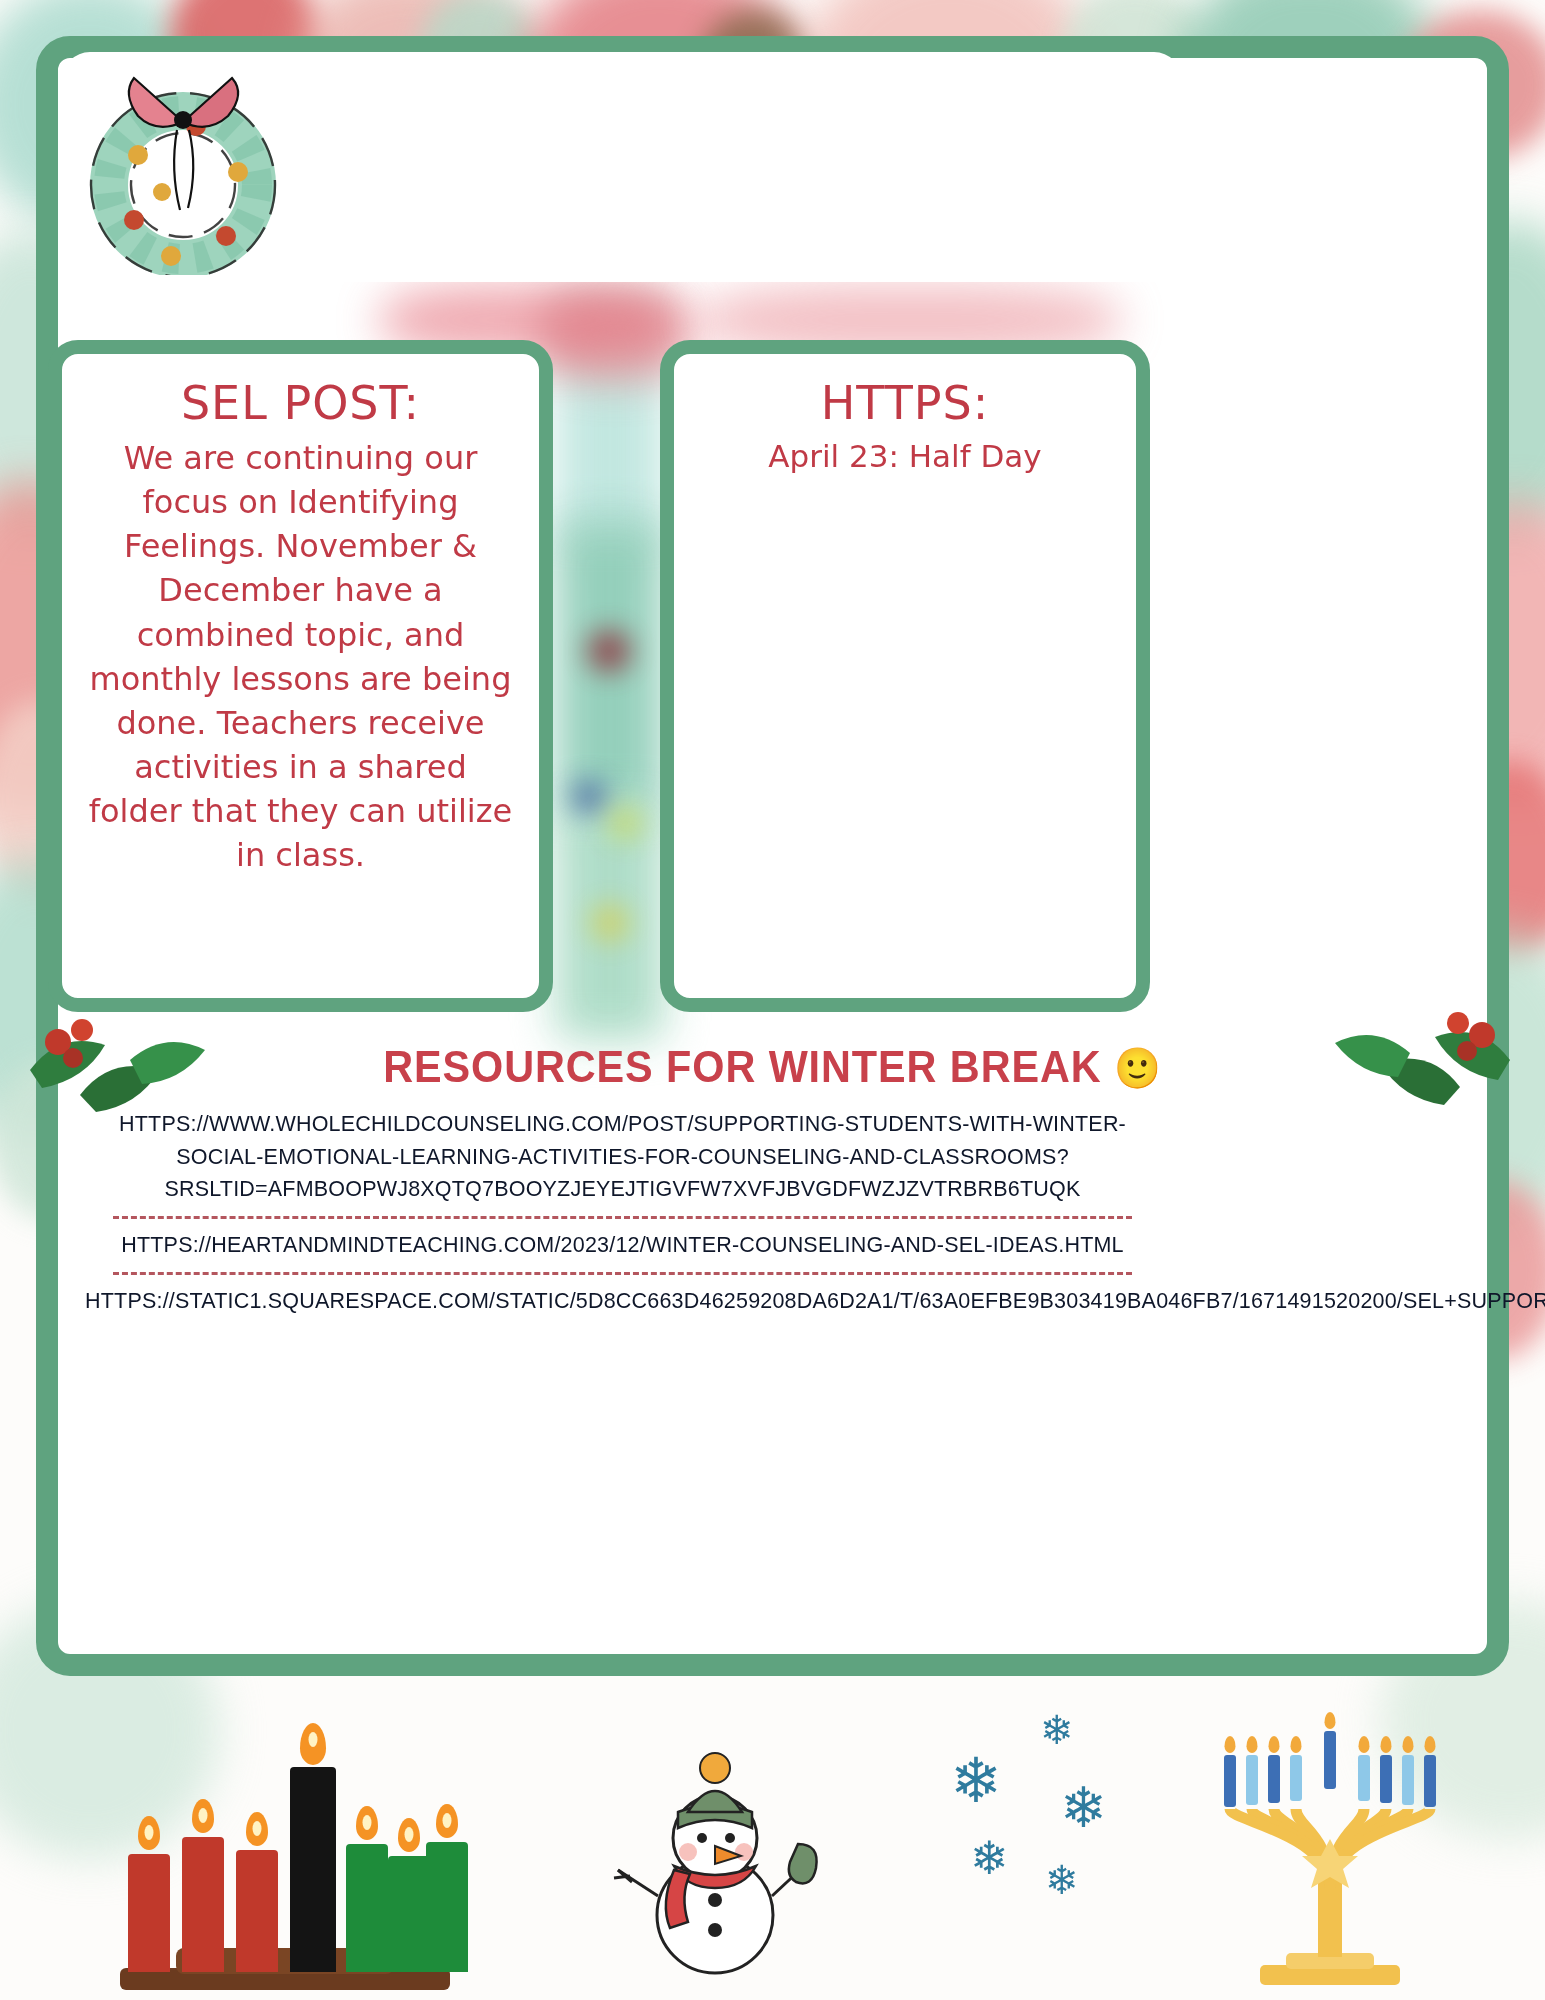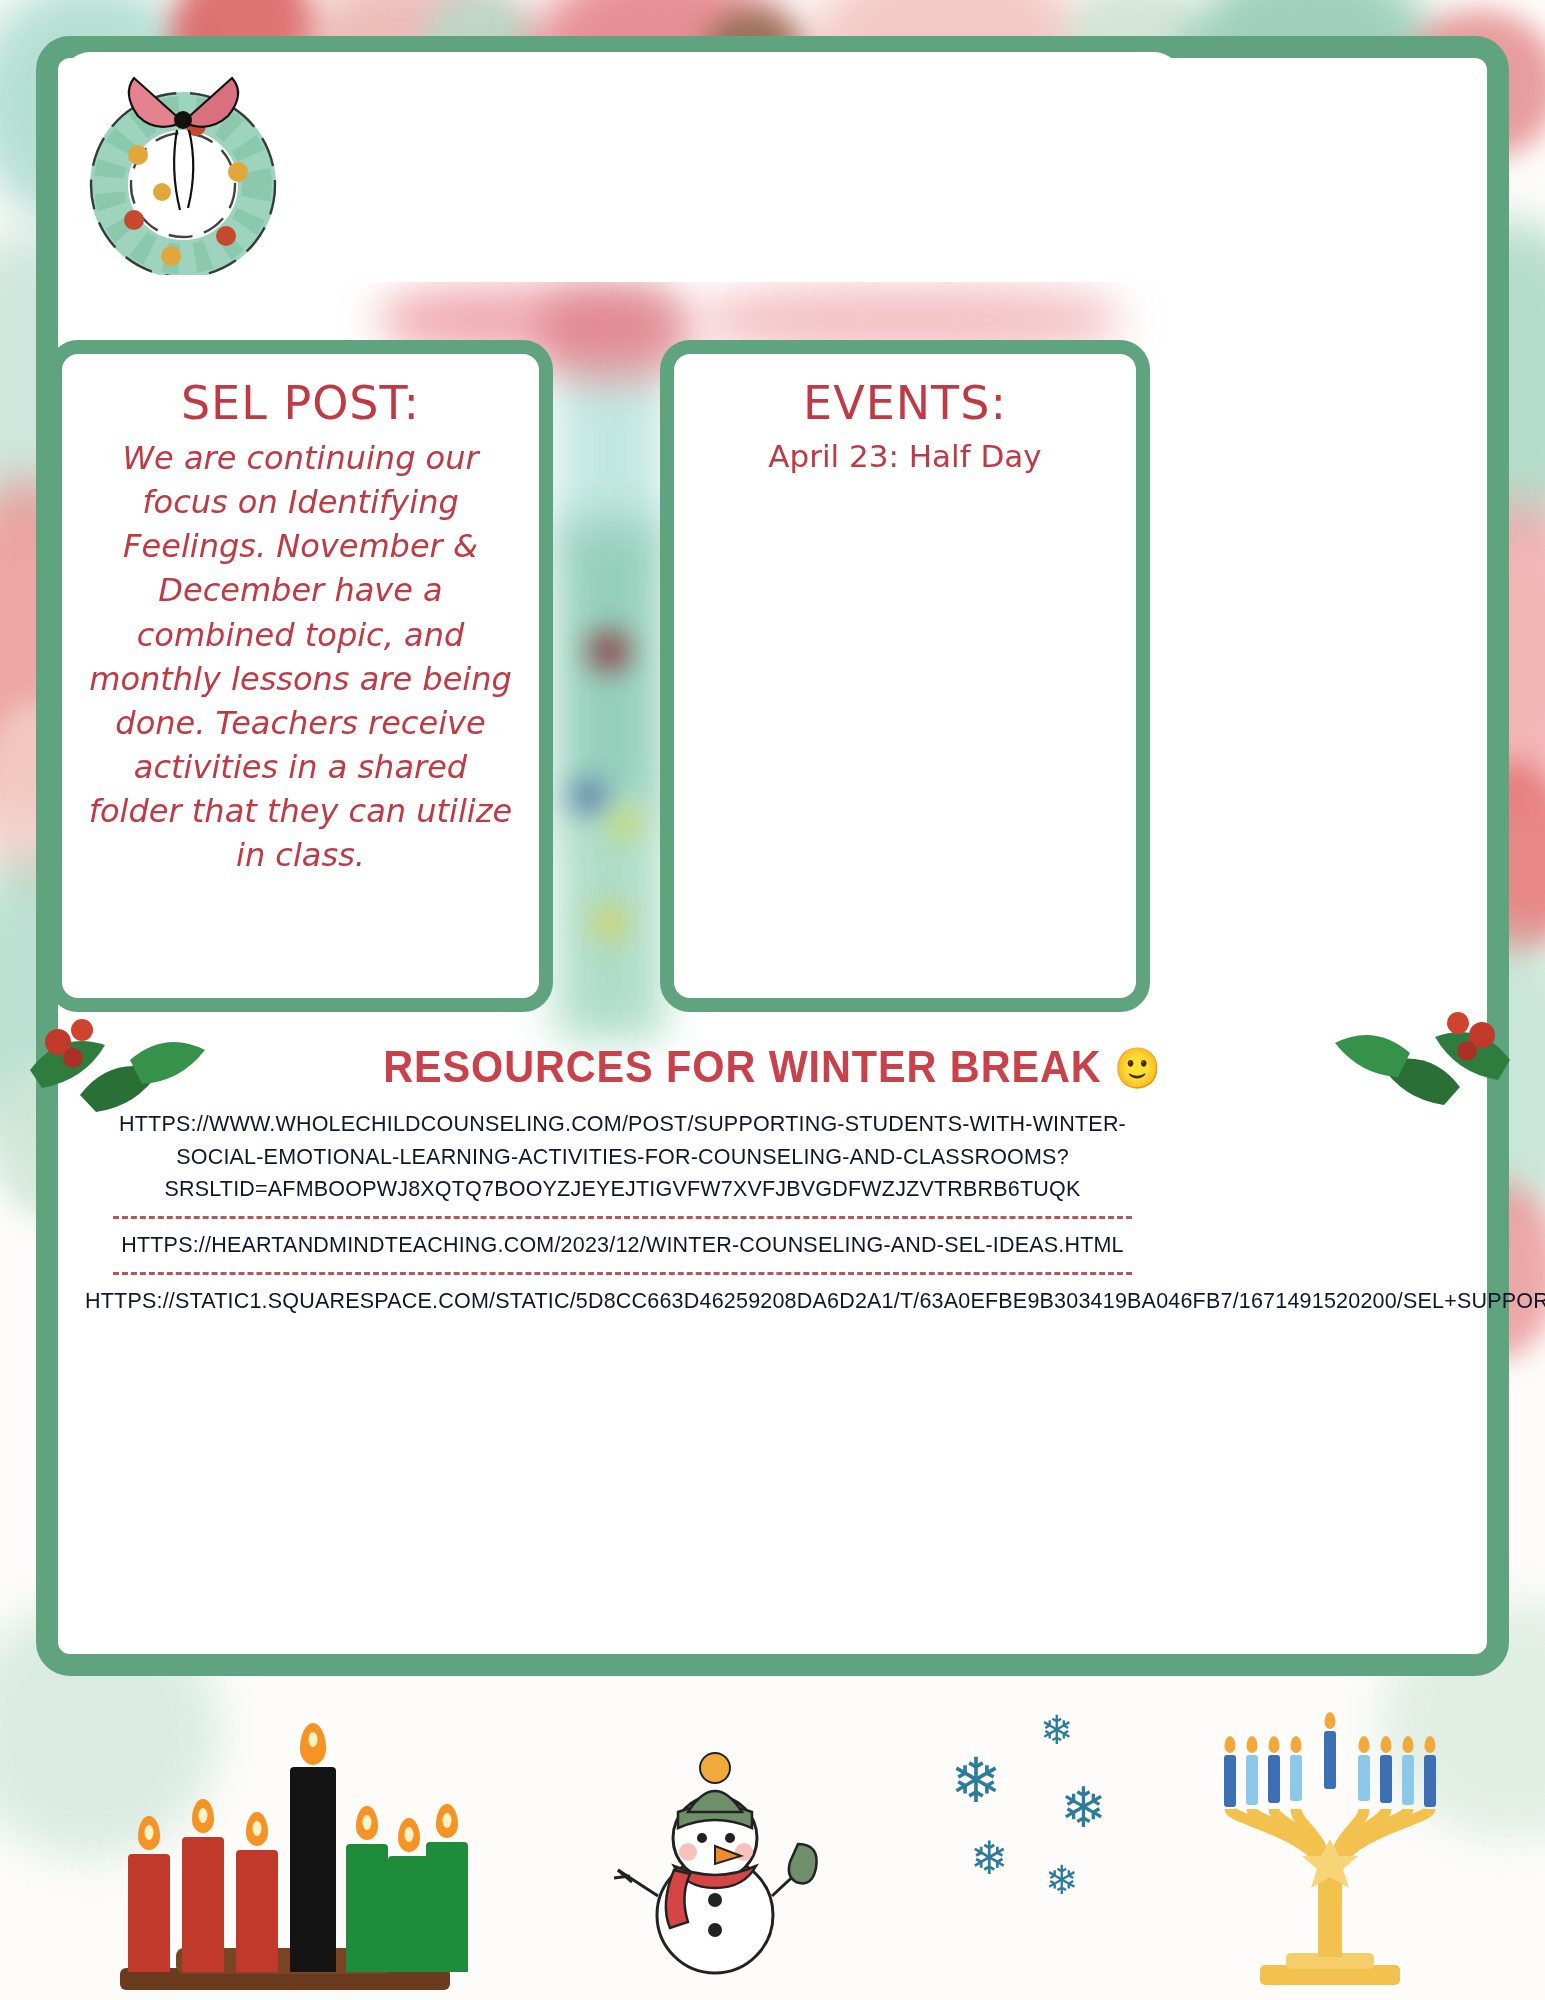--- a/index.html
+++ b/index.html
@@ -50,21 +50,21 @@
   #sel-panel{left:48px;top:340px;width:505px;height:672px;}
   #events-panel{left:660px;top:340px;width:490px;height:672px;}
 
   .panel-title{
     text-align:center;color:#c03a46;font-size:46px;letter-spacing:1px;
     font-family:"DejaVu Sans",sans-serif;font-weight:400;
     margin:4px 0 6px;
   }
   .panel-body{
     text-align:center;color:#c03a46;font-size:32px;line-height:1.38;
-    font-family:"DejaVu Sans",sans-serif;font-weight:400;font-style:italic;
+    font-family:"DejaVu Sans",sans-serif;font-weight:400;
   }
   .event-line{
     text-align:center;color:#c03a46;font-size:31px;line-height:1.3;
     font-family:"DejaVu Sans",sans-serif;margin-bottom:48px;
   }
   .event-line:last-child{margin-bottom:0;}
 
   
   .res-head{
     position:absolute;left:0;right:0;top:1042px;text-align:center;z-index:5;
@@ -179,21 +179,21 @@
     </svg>
   </div>
 </div>
 
 <div class="panel" id="sel-panel">
   <div class="panel-title">SEL POST:</div>
   <div class="panel-body">We are continuing our focus on Identifying Feelings. November &amp; December have a combined topic, and monthly lessons are being done. Teachers receive activities in a shared folder that they can utilize in class.</div>
 </div>
 
 <div class="panel" id="events-panel">
-  <div class="panel-title">EVENTS:</div>
+  <div class="panel-title">HTTPS:</div>
   <div class="event-line">April 23: Half Day</div>
 </div>
 
 <div style="position:absolute;left:10px;top:1000px;z-index:6;">
   <svg width="230" height="130" viewBox="0 0 230 130">
     <path d="M20 70 Q50 30 95 45 Q75 80 32 88 Z" fill="#2f7d3e"></path>
     <path d="M70 95 Q100 55 150 70 Q128 106 86 112 Z" fill="#2a6f36"></path>
     <path d="M120 60 Q155 30 195 50 Q170 82 132 84 Z" fill="#36914a"></path>
     <circle cx="48" cy="42" r="13" fill="#c0392b"></circle>
     <circle cx="72" cy="30" r="11" fill="#d0432f"></circle>

